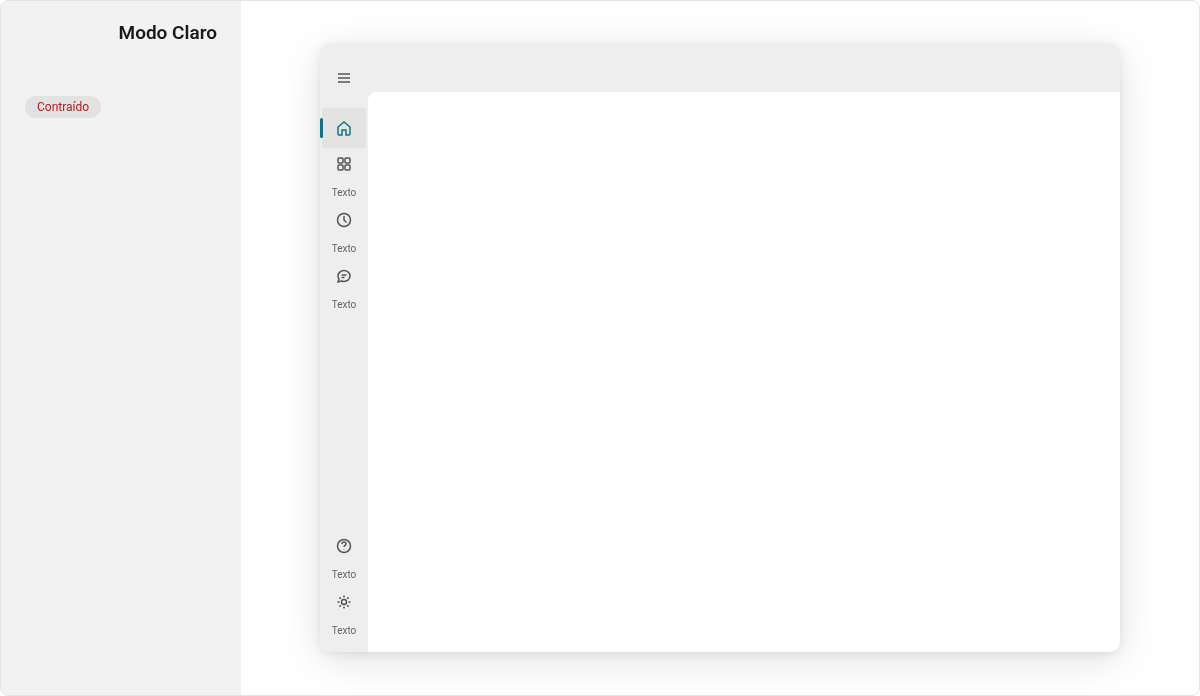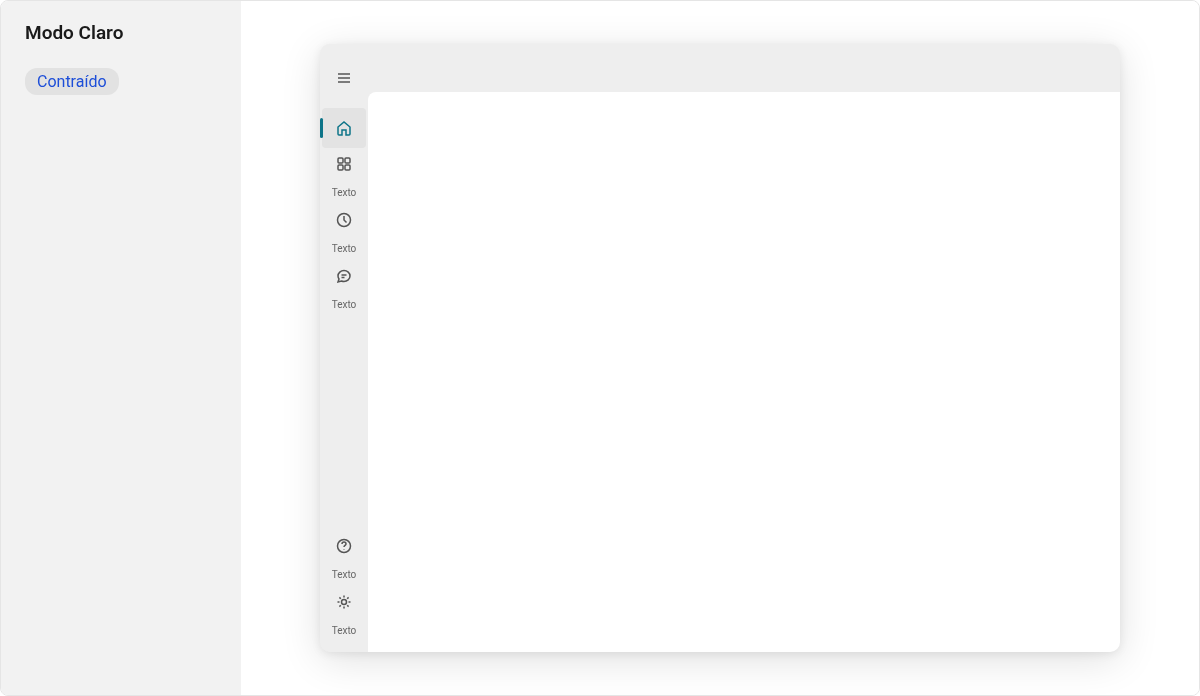--- a/index.html
+++ b/index.html
@@ -29,30 +29,32 @@
       width: 240px;
       background: #f2f2f2;
       padding: 20px 24px;
       flex-shrink: 0;
     }
     
     .panel-title {
       font-size: 19px;
       font-weight: 600;
       color: #1a1a1a;
-      margin-bottom: 24px;
+      margin-bottom: 12px;
+      text-align: right;
     }
     
     .tag {
       display: inline-block;
       background: #e2e2e2;
-      color: #1d4ed8;
-      font-size: 16px;
+      color: #b91c1c;
+      font-size: 12px;
       padding: 4px 12px;
       border-radius: 12px;
+      margin-top: 40px;
     }
     
     .right-panel {
       flex: 1;
       background: #ffffff;
       position: relative;
       display: flex;
       align-items: center;
       justify-content: center;
     }

